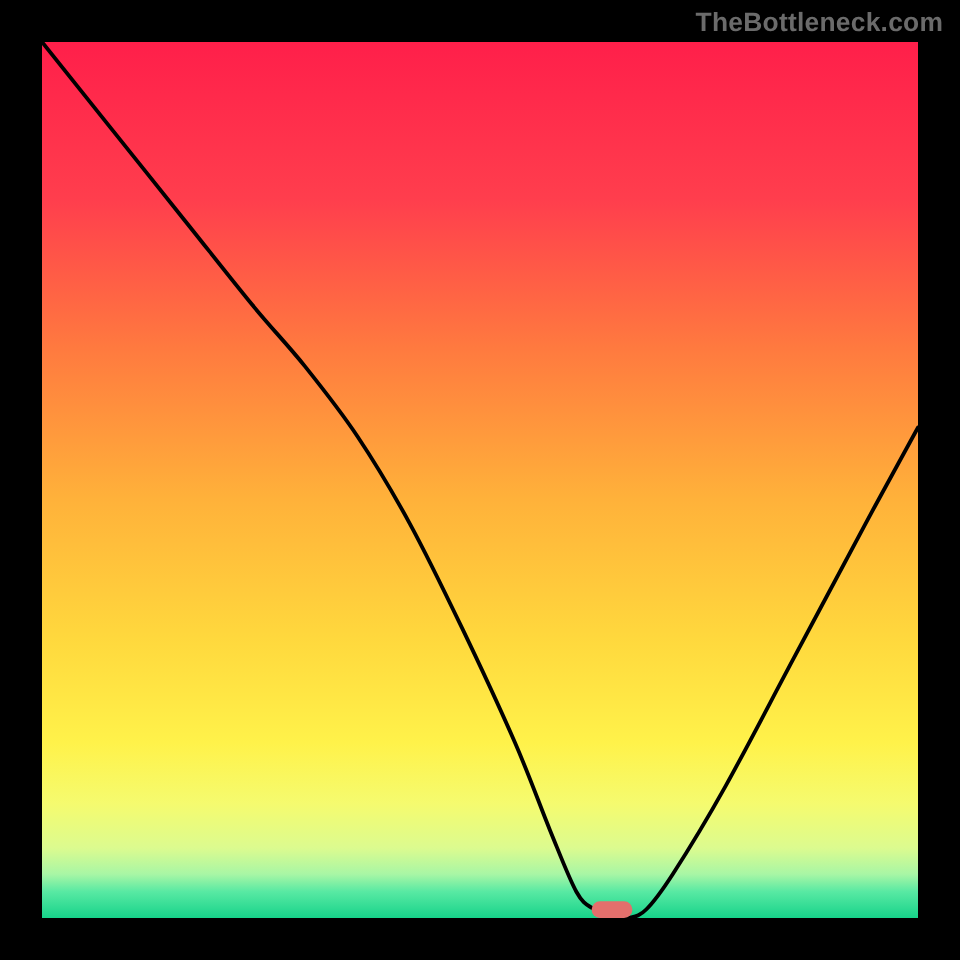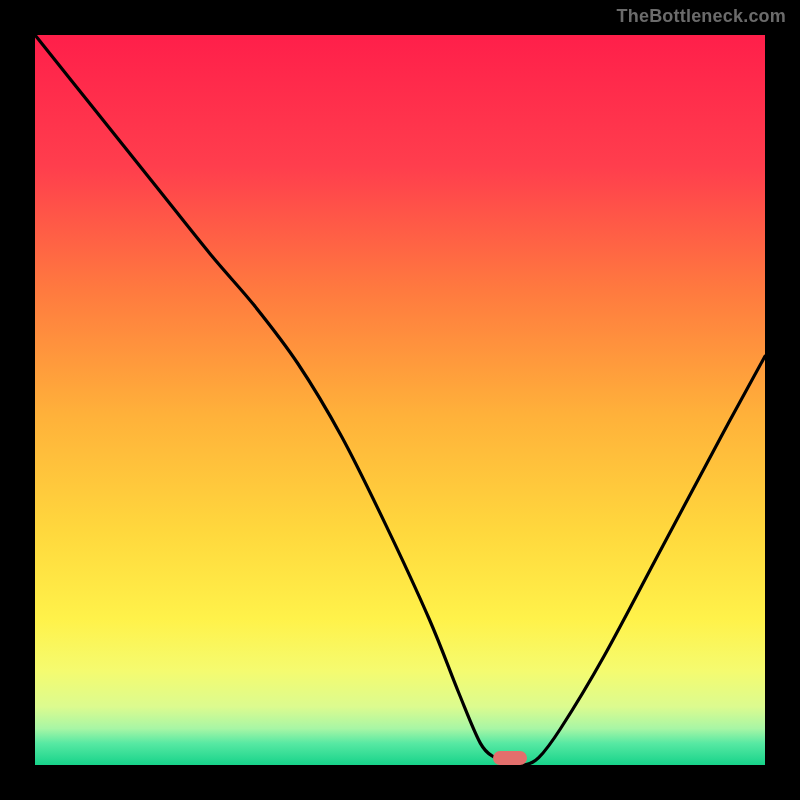--- a/index.html
+++ b/index.html
@@ -46,21 +46,21 @@
     width: 34px;
     height: 14px;
     border-radius: 8px;
     transform: translate(-50%, -50%);
   }
   .watermark {
     position: absolute;
     top: 6px;
     right: 14px;
     color: #6b6b6b;
-    font-size: 18px;
+    font-size: 22px;
     font-weight: 600;
     letter-spacing: 0.2px;
   }
 </style>
 </head>
 <body>
 
 <div class="frame">
 
   <div class="watermark">TheBottleneck.com</div>

